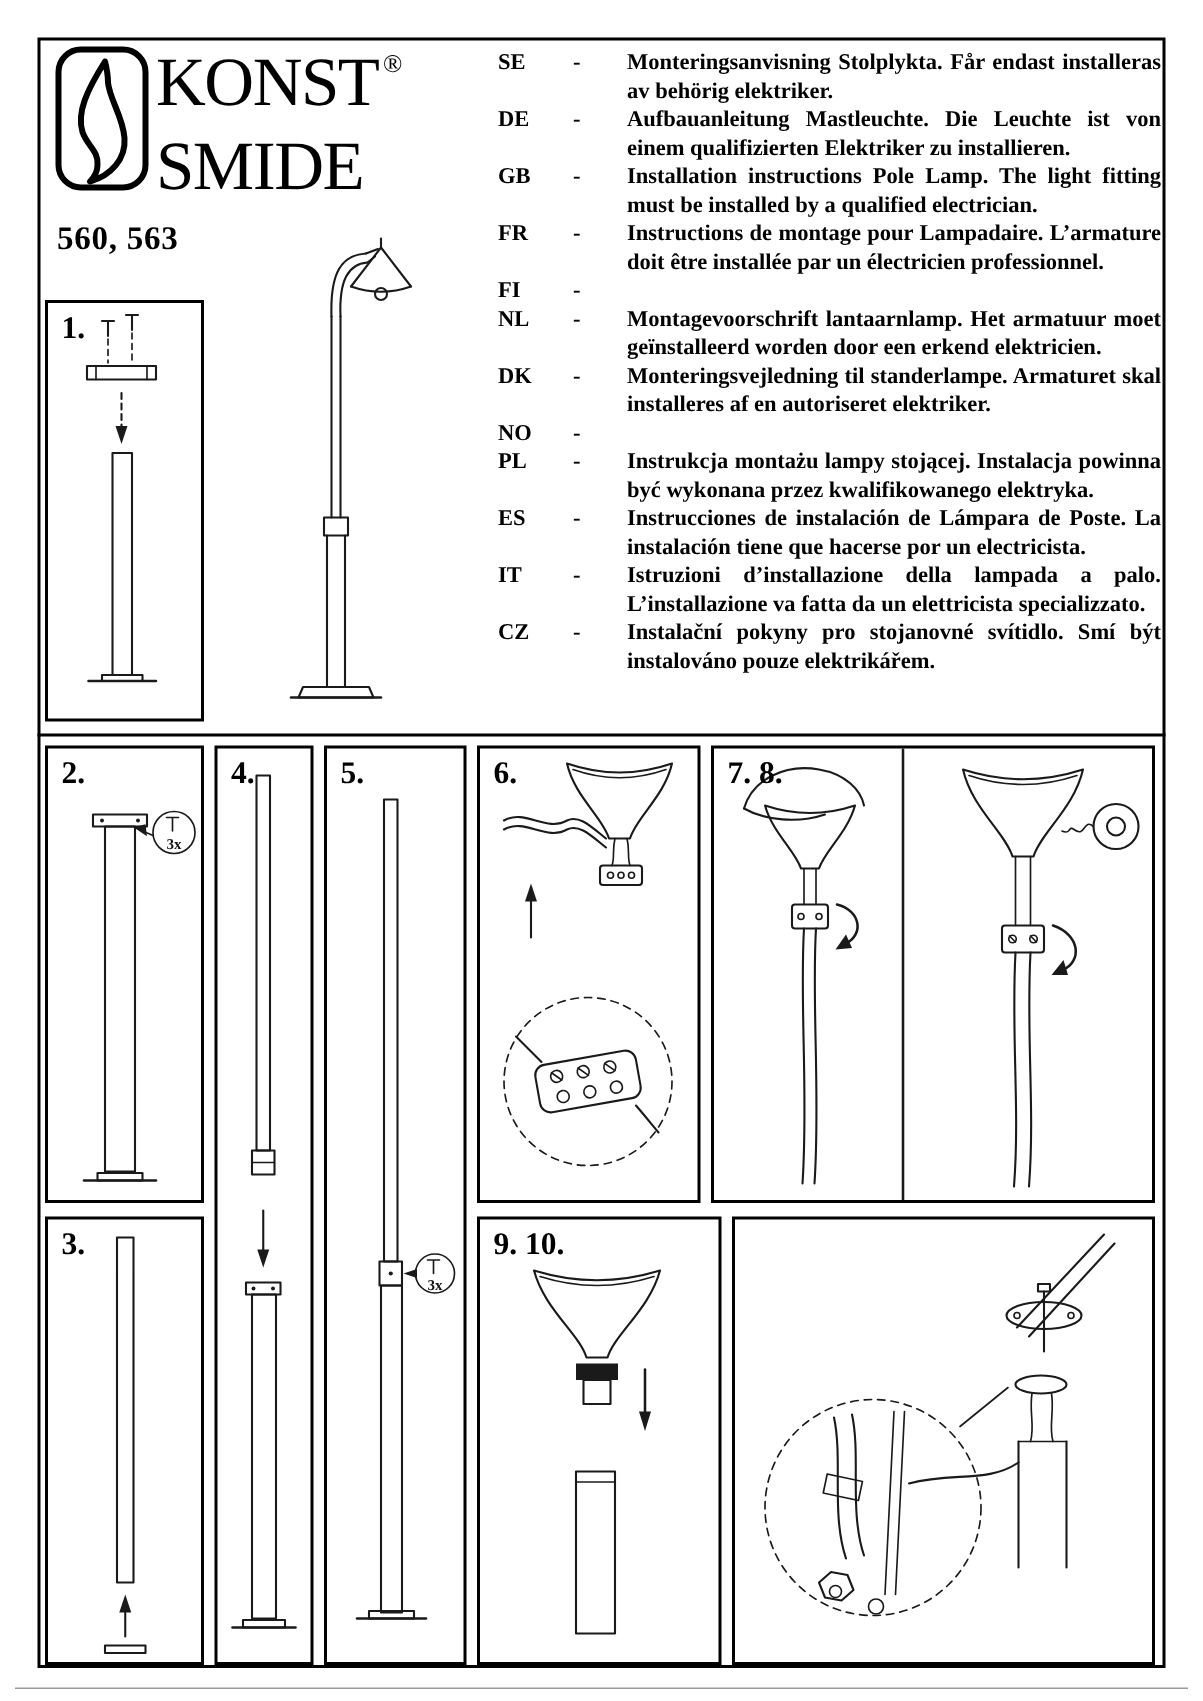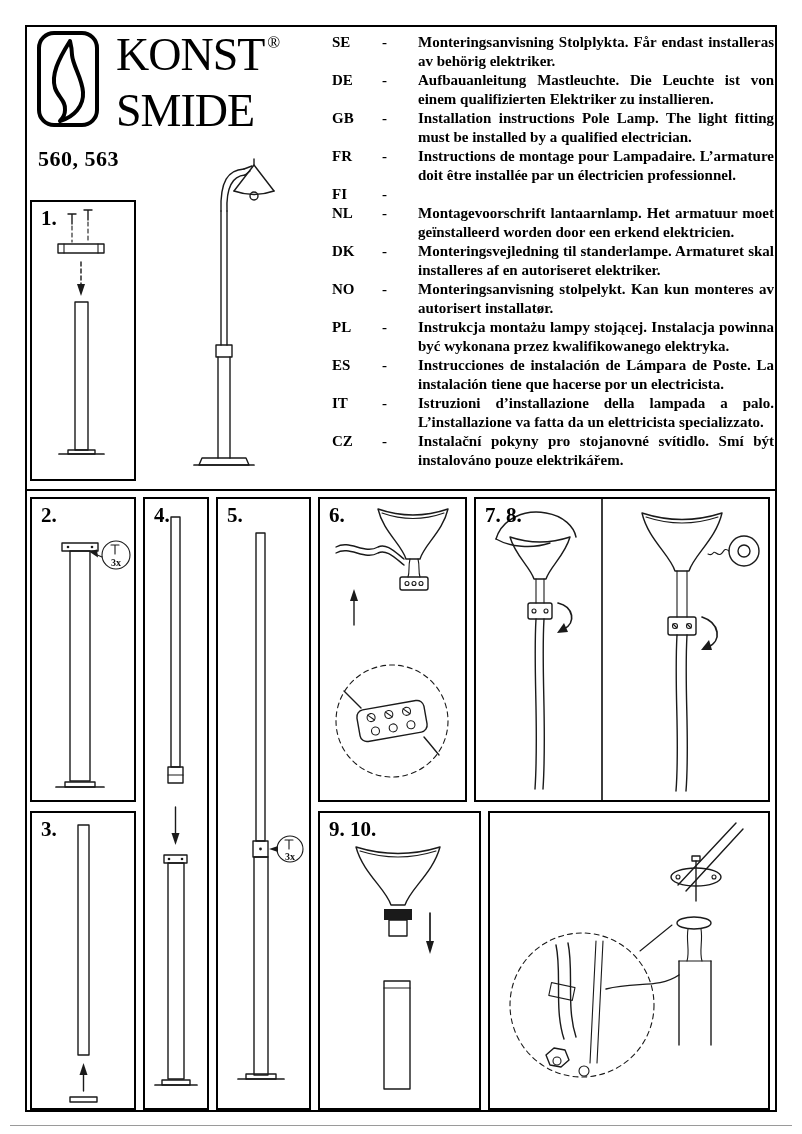--- a/index.html
+++ b/index.html
@@ -5,21 +5,21 @@
 <style>
   * { margin:0; padding:0; box-sizing:border-box; }
   html,body { background:#e8e8e8; }
   body { width:802px; height:1134px; position:relative; font-family:"Liberation Serif", serif; color:#000; }
   .page { position:absolute; left:0; top:0; width:802px; height:1134px; background:#fff; overflow:hidden; }
   .frame { position:absolute; left:25px; top:25px; width:752px; height:1087px; border:2px solid #000; }
   .divider-h { position:absolute; left:25px; top:489px; width:752px; height:2px; background:#000; }
   .bottom-cutline { position:absolute; left:10px; top:1125px; width:782px; height:1px; background:#9a9a9a; }
 
   
-  .logo-box { position:absolute; left:36px; top:30px; display:flex; gap:16px; align-items:flex-start; }
+  .logo-box { position:absolute; left:36px; top:30px; display:flex; gap:4px; align-items:flex-start; }
   .brand-text { font-family:"Liberation Serif", serif; font-size:46px; line-height:46px; letter-spacing:-1px; font-weight:400; padding-top:2px; }
   .reg { font-size:17px; position:relative; top:-22px; margin-left:3px; letter-spacing:0; }
   .models { position:absolute; left:38px; top:146px; font-size:22px; font-weight:bold; letter-spacing:0.5px; }
 
   
   .languages { position:absolute; left:332px; top:33px; width:442px; }
   .lang-row { display:flex; font-weight:bold; font-size:15px; line-height:19px;gap:20px; }
   .lang-code { flex:0 0 30px; }
   .lang-sep { flex:0 0 16px; text-align:left; }
   .lang-text { flex:1; text-align:justify; }
@@ -107,21 +107,20 @@
         <span class="lang-text">Montagevoorschrift lantaarnlamp. Het armatuur moet geïnstalleerd worden door een erkend elektricien.</span>
       </div>
     <div class="lang-row">
         <span class="lang-code">DK</span>
         <span class="lang-sep">-</span>
         <span class="lang-text">Monteringsvejledning til standerlampe. Armaturet skal installeres af en autoriseret elektriker.</span>
       </div>
     <div class="lang-row">
         <span class="lang-code">NO</span>
         <span class="lang-sep">-</span>
-        <span class="lang-text">Monteringsanvisning stolpelykt. Kan kun monteres av autorisert installatør.</span>
       </div>
     <div class="lang-row">
         <span class="lang-code">PL</span>
         <span class="lang-sep">-</span>
         <span class="lang-text">Instrukcja montażu lampy stojącej. Instalacja powinna być wykonana przez kwalifikowanego elektryka.</span>
       </div>
     <div class="lang-row">
         <span class="lang-code">ES</span>
         <span class="lang-sep">-</span>
         <span class="lang-text">Instrucciones de instalación de Lámpara de Poste. La instalación tiene que hacerse por un electricista.</span>

